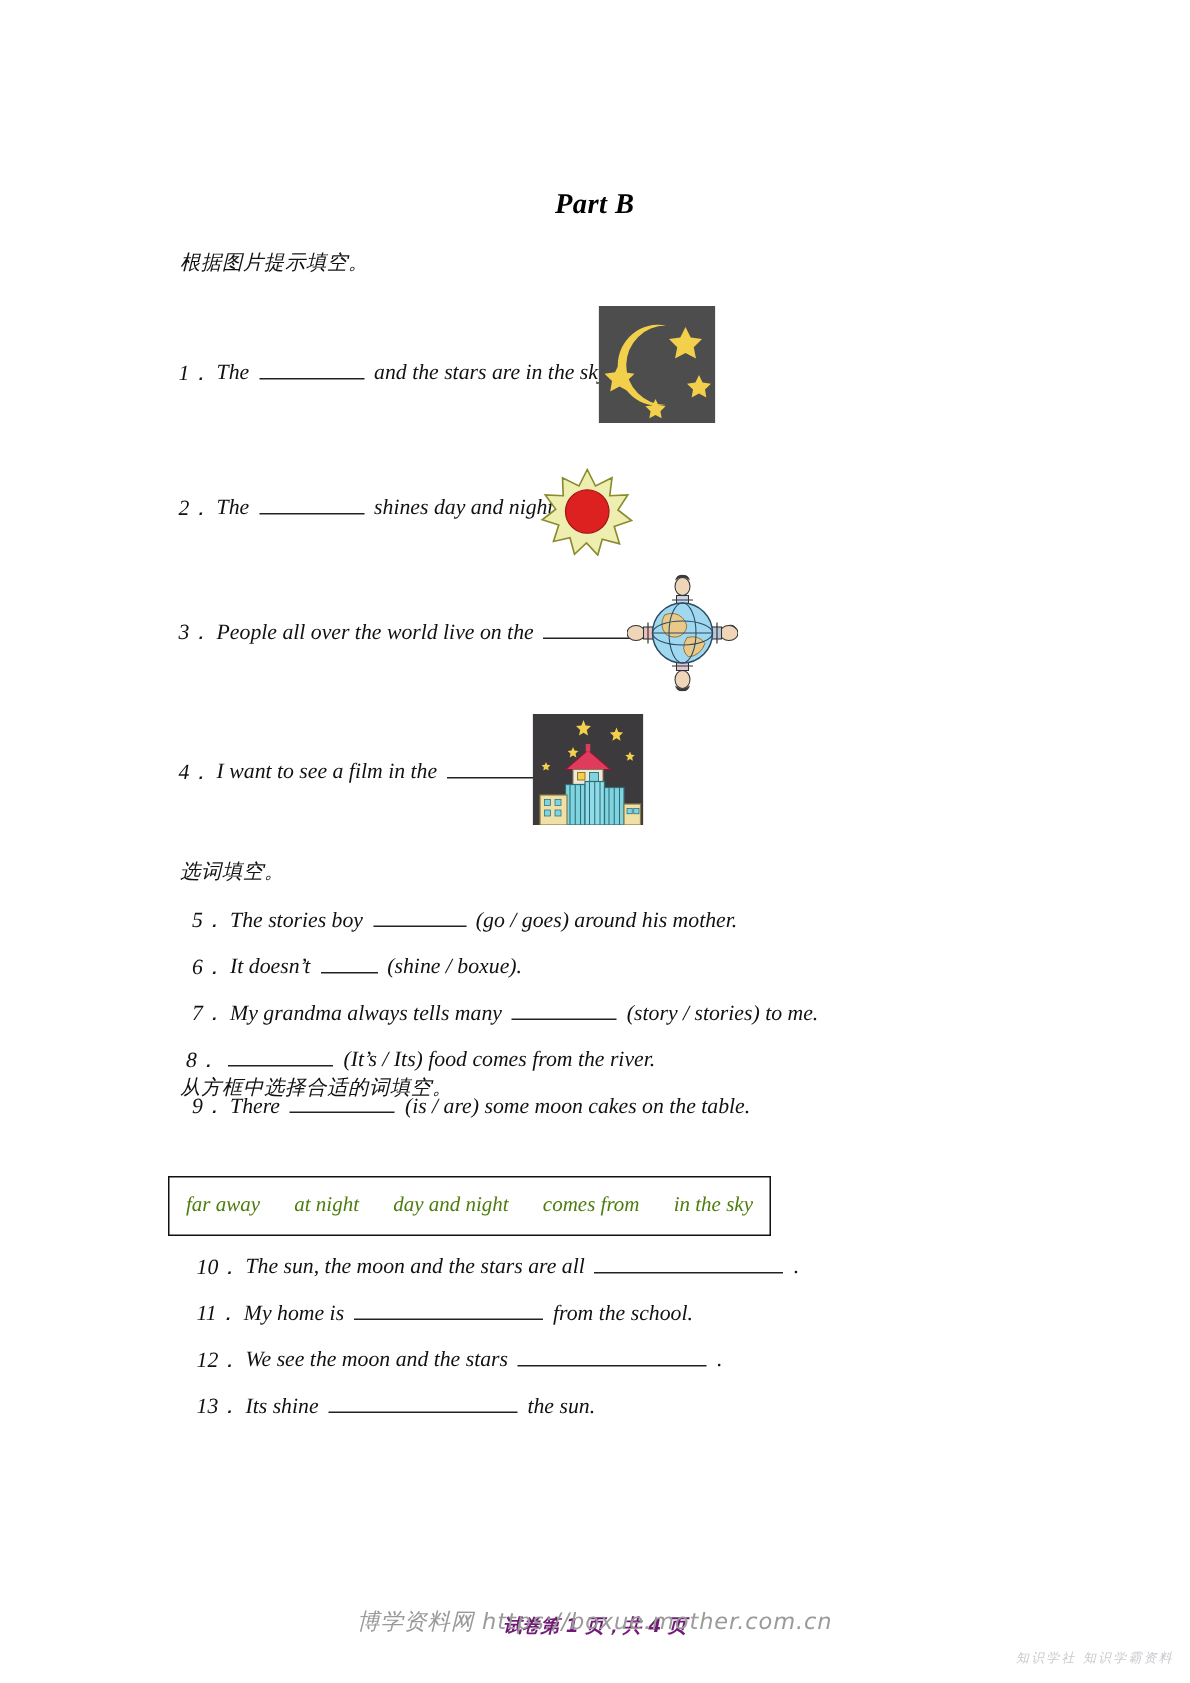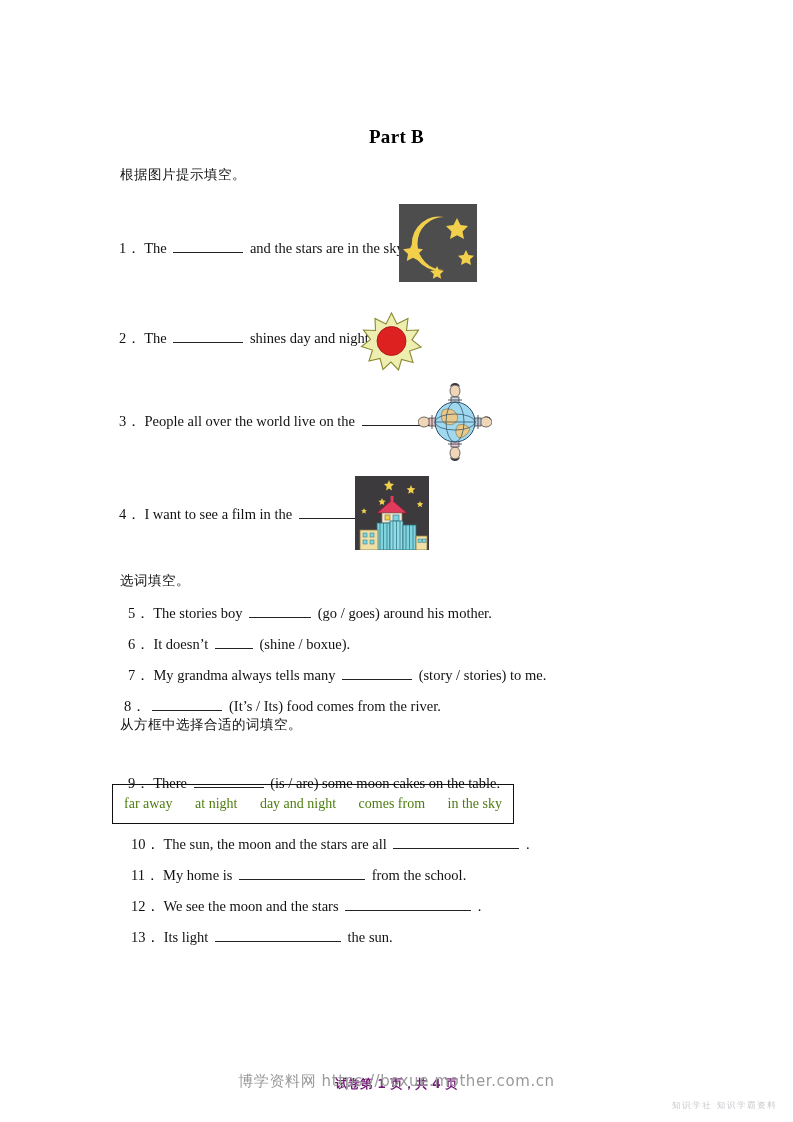--- a/index.html
+++ b/index.html
@@ -13,20 +13,21 @@
     font-family: "Liberation Serif", "DejaVu Serif", serif;
     color: #000000;
     position: relative;
     overflow: hidden;
   }
   .page {
     position: absolute;
     left: 0; top: 0;
     width: 793px;
     height: 952px;
+    font-style: italic;
   }
 
   
   .part-title {
     position: absolute;
     left: 0;
     top: 126px;
     width: 793px;
     text-align: center;
     font-size: 19px;
@@ -121,20 +122,21 @@
     font-family: "DejaVu Sans", "Liberation Sans", sans-serif;
     font-size: 15px;
     color: #9a9a9a;
     letter-spacing: 0.6px;
   }
   .watermark-corner {
     position: absolute;
     left: 672px;
     top: 1100px;
     width: 116px;
+    text-align: center;
     font-family: "DejaVu Sans", "Liberation Sans", sans-serif;
     font-size: 8.5px;
     color: #c9c9cf;
     letter-spacing: 1.6px;
     white-space: nowrap;
   }
 </style>
 </head>
 <body>
 
@@ -307,21 +309,21 @@
     <span>(story / stories) to me.</span>
   </div>
 
   <div class="q-line" style="left:124px; top:696px;">
     <span class="q-num">8．</span>
     <span></span>
     <span class="blank b-lg"></span>
     <span>(It’s / Its) food comes from the river.</span>
   </div>
 
-  <div class="q-line" style="left:128px; top:727px;margin-top:46px;">
+  <div class="q-line" style="left:128px; top:727px;">
     <span class="q-num">9．</span>
     <span>There</span>
     <span class="blank b-lg"></span>
     <span>(is / are) some moon cakes on the table.</span>
   </div>
 
   <div class="cn-instruction" style="left:120px; top:716px;">从方框中选择合适的词填空。</div>
 
   <div class="word-box">
     <div class="word-box-inner">
@@ -349,21 +351,21 @@
 
   <div class="q-line" style="left:131px; top:896px;">
     <span class="q-num">12．</span>
     <span>We see the moon and the stars</span>
     <span class="blank b-xl"></span>
     <span>.</span>
   </div>
 
   <div class="q-line" style="left:131px; top:927px;">
     <span class="q-num">13．</span>
-    <span>Its light</span>
+    <span>Its shine</span>
     <span class="blank b-xl"></span>
     <span>the sun.</span>
   </div>
 
 
   <div class="footer-wrap">
     <div class="footer-page">试卷第 1 页，共 4 页</div>
     <div class="watermark-main">博学资料网 https://boxue.mother.com.cn</div>
   </div>
 

